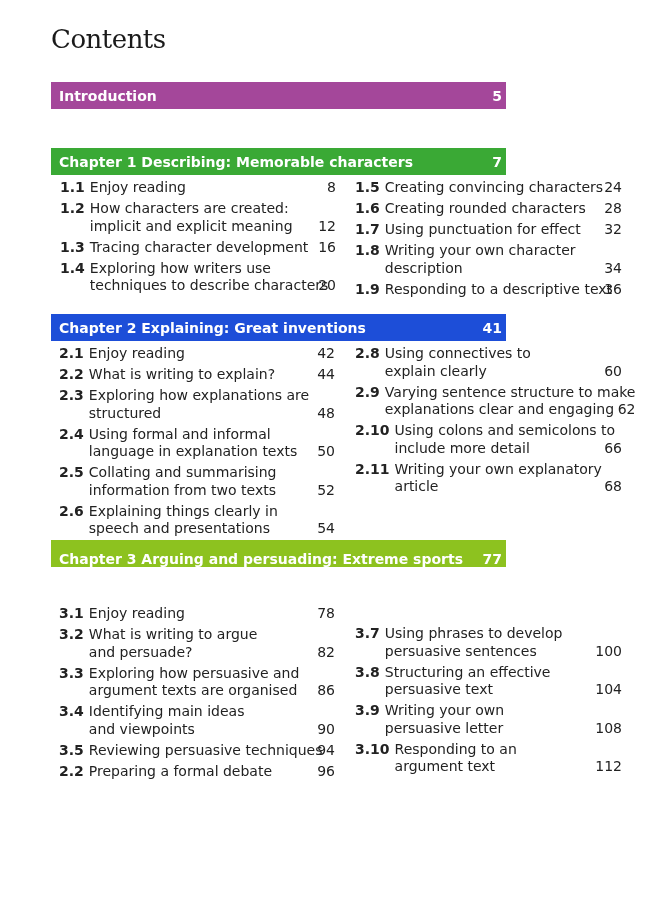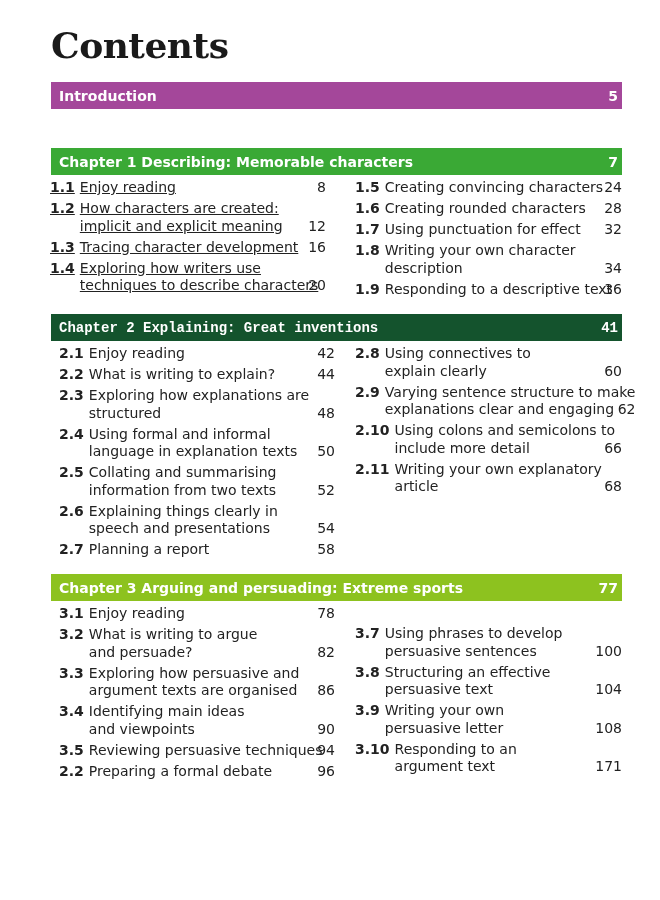--- a/index.html
+++ b/index.html
@@ -1,18 +1,18 @@
 <!DOCTYPE html>
 <html><head>
 <meta charset="utf-8">
 <style>
   html, body { margin:0; padding:0; background:#ffffff; }
   body { width:660px; height:900px; position:relative; overflow:hidden; font-family:"DejaVu Sans", sans-serif; color:#222; }
-  .title { position:absolute; left:51px; top:24px; font-family:"DejaVu Serif", serif; font-weight:bold; font-size:36px; color:#1a1a1a; letter-spacing:-0.5px; }
-  .band { position:absolute; left:51px; width:571px; height:27px; color:#fff; font-weight:bold; font-size:14px; display:flex; align-items:center; justify-content:space-between; box-sizing:border-box; padding:0 4px 0 8px; }
+  .title { position:absolute; left:51px; top:24px; font-family:"DejaVu Serif", serif; font-weight:normal; font-size:26px; color:#1a1a1a; letter-spacing:-0.5px; }
+  .band { position:absolute; left:51px; width:455px; height:27px; color:#fff; font-weight:bold; font-size:14px; display:flex; align-items:center; justify-content:space-between; box-sizing:border-box; padding:0 4px 0 8px; }
   .band span { white-space:nowrap; }
   .col { position:absolute; width:276px; font-size:14px; line-height:17.5px; }
   .item { display:flex; margin-bottom:3.5px; }
   .num { font-weight:bold; white-space:nowrap; margin-right:5px; }
   .body { flex:1; position:relative; }
   .line { display:block; white-space:nowrap; }
   .page { position:absolute; right:0; bottom:0; }
 </style>
 </head>
 <body>
@@ -21,21 +21,21 @@
 
 <div class="band" id="band-intro" style="top: 82px; background: rgb(164, 71, 154);">
   <span>Introduction</span>
   <span>5</span>
 </div>
 
 <div class="band" id="band-0" style="top: 148px; background: rgb(58, 169, 53);">
   <span>Chapter 1 Describing: Memorable characters</span>
   <span>7</span>
 </div>
-<div class="col" id="c0l" style="left:50px; top:179px;text-decoration:underline;">
+<div class="col" id="c0l" style="left:60px; top:179px;">
     <div class="item">
       <span class="num">1.1</span>
       <span class="body">
         <span class="line">Enjoy reading</span>
         <span class="page">8</span>
       </span>
     </div>
     <div class="item">
       <span class="num">1.2</span>
       <span class="body">
@@ -92,21 +92,21 @@
     </div>
     <div class="item">
       <span class="num">1.9</span>
       <span class="body">
         <span class="line">Responding to a descriptive text</span>
         <span class="page">36</span>
       </span>
     </div>
   </div>
 
-<div class="band" id="band-1" style="top: 314px; background: #14532d; font-family: Liberation Mono, monospace;">
+<div class="band" id="band-1" style="top: 314px; background: #1d4ed8;">
   <span>Chapter 2 Explaining: Great inventions</span>
   <span>41</span>
 </div>
 <div class="col" id="c1l" style="left:59px; top:345px;">
     <div class="item">
       <span class="num">2.1</span>
       <span class="body">
         <span class="line">Enjoy reading</span>
         <span class="page">42</span>
       </span>
@@ -186,21 +186,21 @@
     <div class="item">
       <span class="num">2.11</span>
       <span class="body">
         <span class="line">Writing your own explanatory</span>
         <span class="line">article</span>
         <span class="page">68</span>
       </span>
     </div>
   </div>
 
-<div class="band" id="band-2" style="top: 574px; background: rgb(141, 194, 31);">
+<div class="band" id="band-2" style="top: 540px; background: rgb(141, 194, 31); align-items: flex-end;">
   <span>Chapter 3 Arguing and persuading: Extreme sports</span>
   <span>77</span>
 </div>
 <div class="col" id="c2l" style="left:59px; top:605px;">
     <div class="item">
       <span class="num">3.1</span>
       <span class="body">
         <span class="line">Enjoy reading</span>
         <span class="page">78</span>
       </span>
@@ -267,16 +267,16 @@
         <span class="line">Writing your own</span>
         <span class="line">persuasive letter</span>
         <span class="page">108</span>
       </span>
     </div>
     <div class="item">
       <span class="num">3.10</span>
       <span class="body">
         <span class="line">Responding to an</span>
         <span class="line">argument text</span>
-        <span class="page">171</span>
+        <span class="page">112</span>
       </span>
     </div>
   </div>
 
 </body></html>

